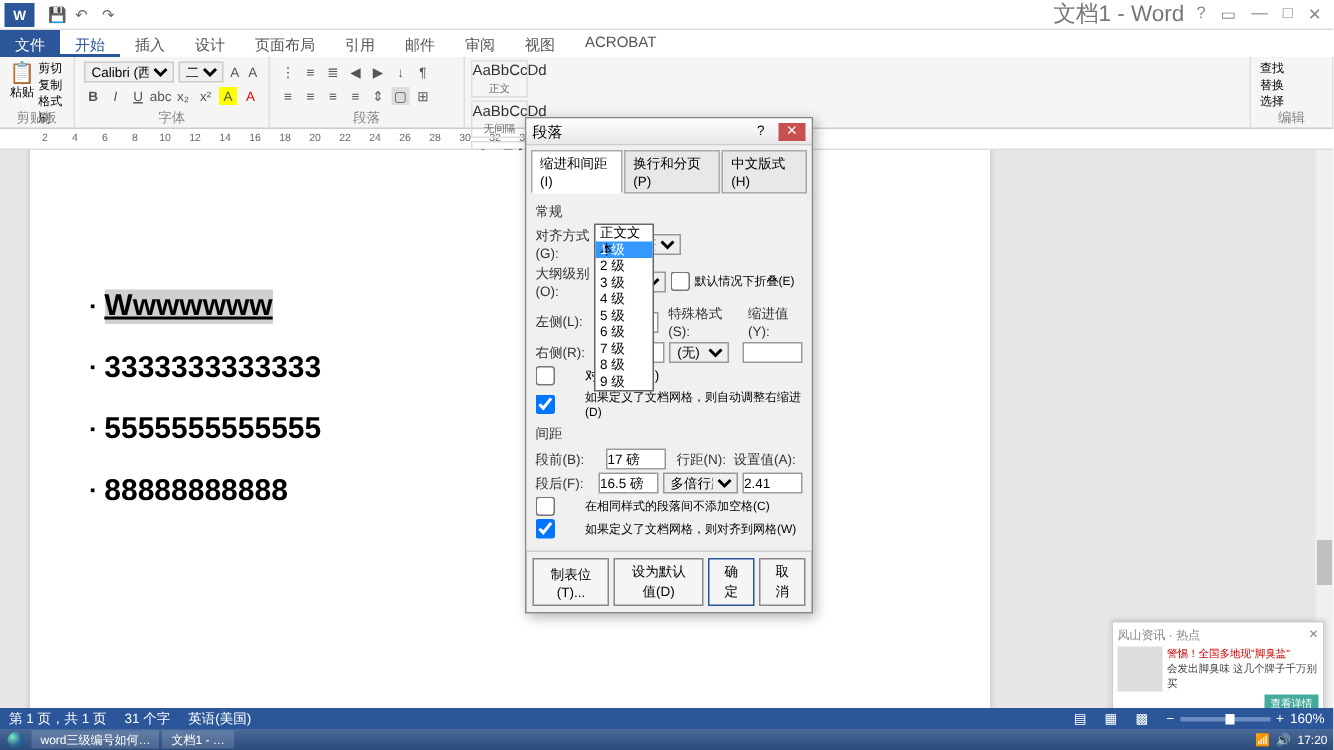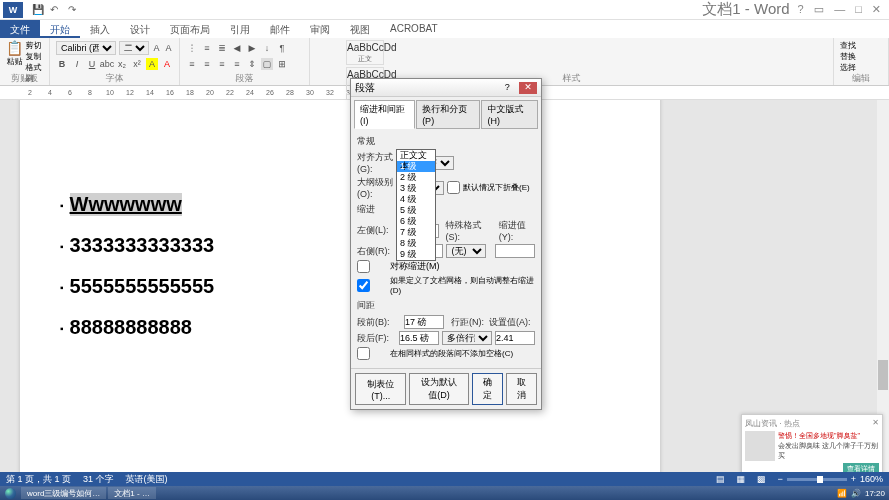--- a/index.html
+++ b/index.html
@@ -21,21 +21,21 @@
 
 
 .ribbon { height: 48px; background: #f5f5f5; border-bottom: 1px solid #ccc; display: flex; font-size: 9px; }
 .ribbon .group { border-right: 1px solid #ddd; padding: 2px 6px; display: flex; flex-direction: column; position: relative; }
 .ribbon .group-label { position: absolute; bottom: 0; left: 0; right: 0; text-align: center; color: #888; font-size: 9px; }
 .ribbon .clip { width: 50px; }
 .ribbon .font { width: 130px; }
 .ribbon .para { width: 130px; }
 .ribbon .styles { flex: 1; display: flex; align-items: flex-start; gap: 2px; padding-left: 4px; }
 .ribbon .edit { width: 55px; }
-.style-box { width: 38px; height: 35px; border: 1px solid #ddd; text-align: center; font-size: 8px; padding-top: 1px; margin-left: 32px; }
+.style-box { width: 38px; height: 35px; border: 1px solid #ddd; text-align: center; font-size: 8px; padding-top: 1px; }
 .style-box .preview { font-size: 10px; color: #333; }
 .style-box.big .preview { font-size: 14px; font-weight: bold; color: #1f4e79; }
 .style-box .name { font-size: 7px; color: #666; margin-top: 1px; }
 .font-row { display: flex; gap: 3px; align-items: center; height: 16px; }
 .font-row select, .font-row input { font-size: 9px; height: 14px; border: 1px solid #ccc; }
 .mini-btn { width: 12px; height: 12px; color: #555; font-size: 9px; display: inline-flex; align-items: center; justify-content: center; }
 
 
 .ruler { height: 14px; background: #fff; border-bottom: 1px solid #ddd; font-size: 7px; color: #666; display: flex; align-items: center; padding-left: 20px; }
 .ruler span { width: 20px; text-align: center; }
@@ -245,21 +245,20 @@
         <div class="name">要点</div>
       </div>
       <div class="style-box">
         <div class="preview">AaBbCcDd</div>
         <div class="name">引用</div>
       </div>
       <div class="style-box">
         <div class="preview">AaBbCcDd</div>
         <div class="name">明显引用</div>
       </div>
-      <div class="group-label">样式</div>
   </div>
   <div class="group edit">
     <div style="font-size:8px;">查找</div>
     <div style="font-size:8px;">替换</div>
     <div style="font-size:8px;">选择</div>
     <div class="group-label">编辑</div>
   </div>
 </div>
 
 <div class="ruler" id="ruler">
@@ -318,21 +317,20 @@
         <select class="w50"><option>两端对齐</option></select>
       </div>
       <div class="row">
         <label>大纲级别(O):</label>
         <select class="w40"><option>1 级</option></select>
         <input type="checkbox" style="">
         <span style="font-size:8px;">默认情况下折叠(E)</span>
       </div>
     </div>
     <div class="sect">
-      <div class="sect-h">缩进</div>
       <div class="row">
         <label>左侧(L):</label>
         <input type="text" class="w40" style="">
         <label style="width:auto;margin-left:4px;">特殊格式(S):</label>
         <label style="width:auto;margin-left:6px;">缩进值(Y):</label>
       </div>
       <div class="row">
         <label>右侧(R):</label>
         <input type="text" class="w40" style="">
         <select class="w40"><option>(无)</option></select>
@@ -357,20 +355,24 @@
       </div>
       <div class="row">
         <label>段后(F):</label>
         <input type="text" class="w40" value="16.5 磅" style="">
         <select class="w50"><option>多倍行距</option></select>
         <input type="text" class="w40" value="2.41" style="">
       </div>
       <div class="chk">
           <input type="checkbox" style="">
           <span style="font-size:8px;">在相同样式的段落间不添加空格(C)</span>
+        </div>
+      <div class="chk">
+          <input type="checkbox" checked="" style="">
+          <span style="font-size:8px;">如果定义了文档网格，则对齐到网格(W)</span>
         </div>
     </div>
   </div>
   <div class="btn-row">
     <button>制表位(T)...</button>
     <button>设为默认值(D)</button>
     <button class="primary">确定</button>
     <button>取消</button>
   </div>
 </div>

